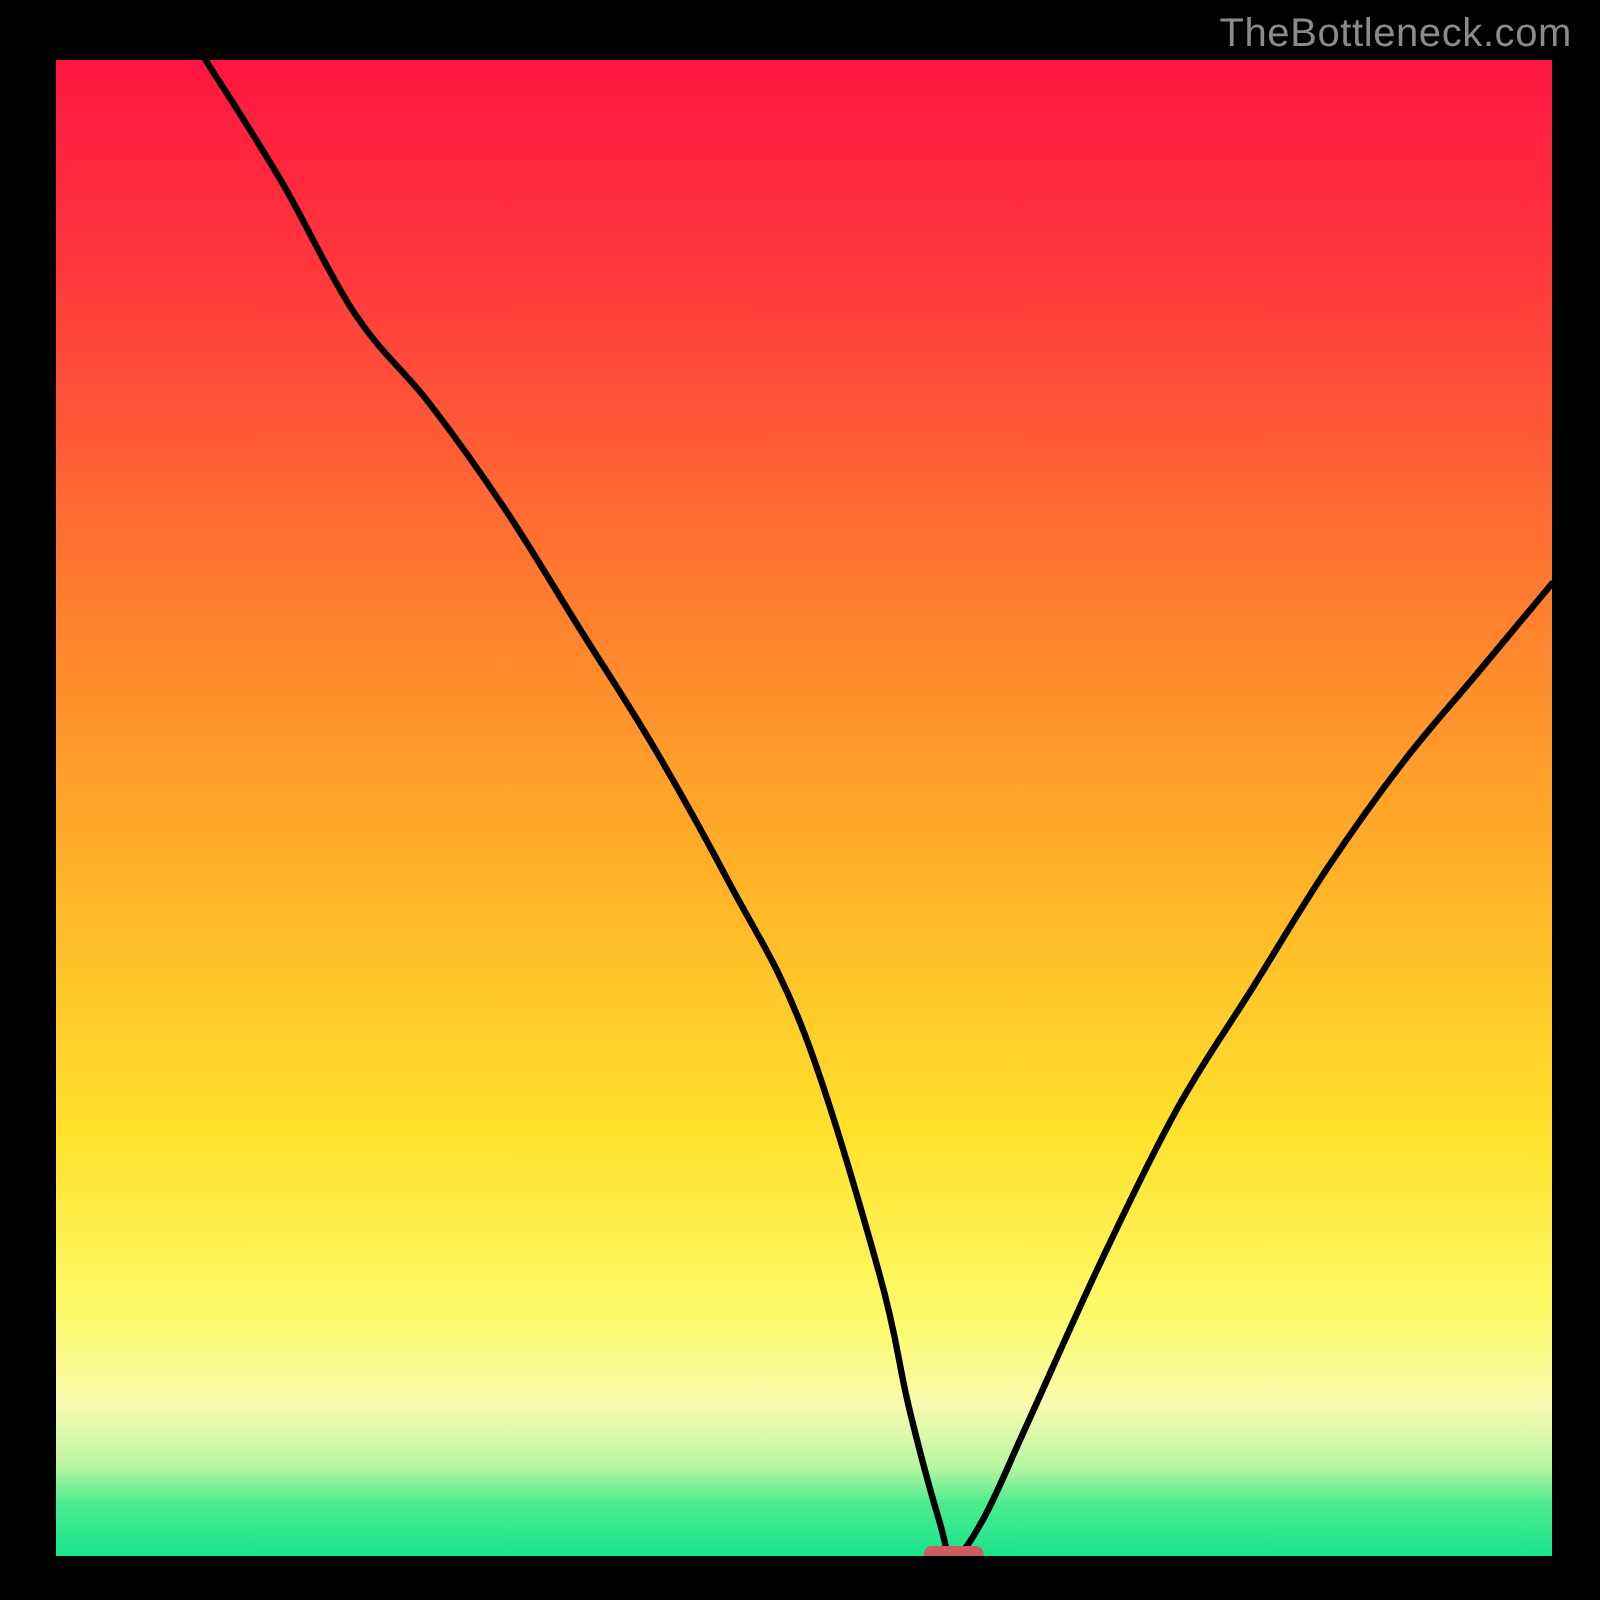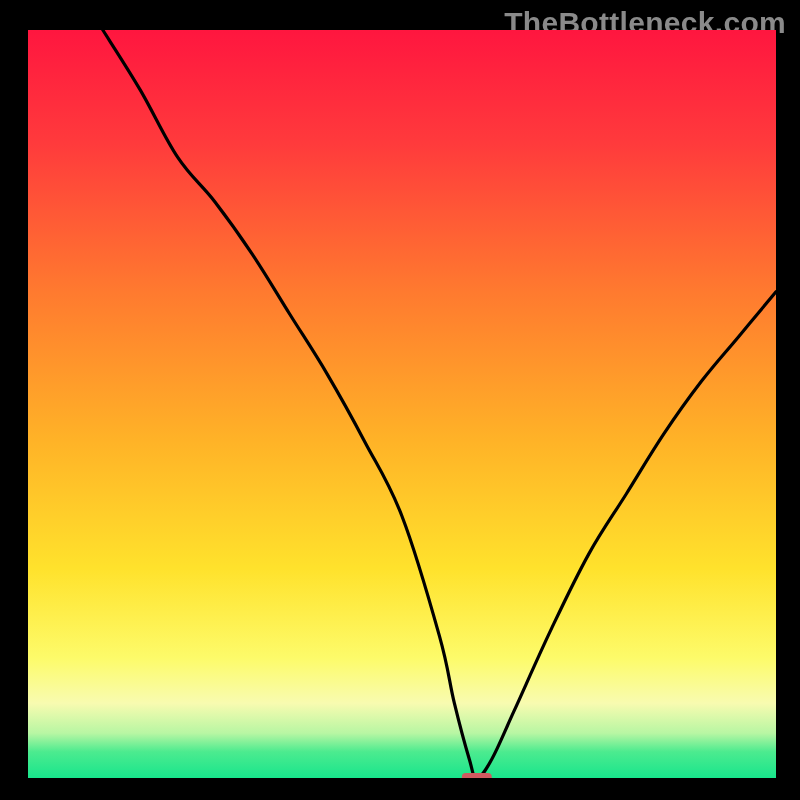--- a/index.html
+++ b/index.html
@@ -15,22 +15,22 @@
     position: relative;
     width: 800px;
     height: 800px;
     background: #000;
   }
   .watermark {
     position: absolute;
     top: 6px;
     right: 14px;
     color: #8a8a8a;
-    font-size: 30px;
-    font-weight: 700;
+    font-size: 20px;
+    font-weight: 400;
     letter-spacing: 0.3px;
     pointer-events: none;
   }
   .plot {
     position: absolute;
     left: 28px;
     top: 30px;
     width: 748px;
     height: 748px;
   }

